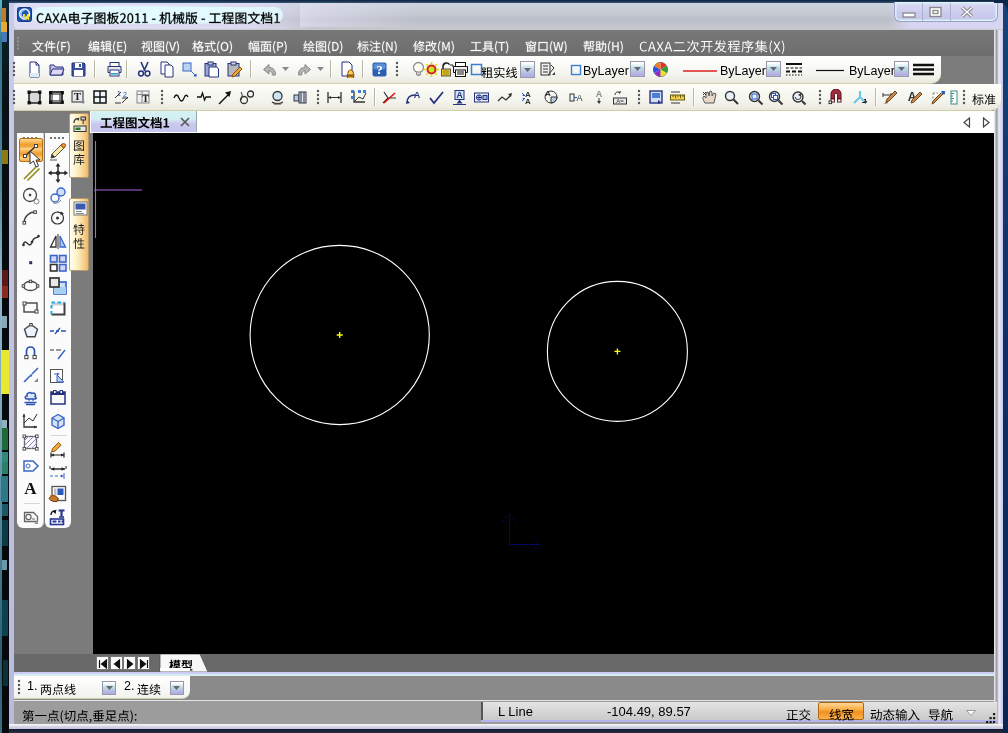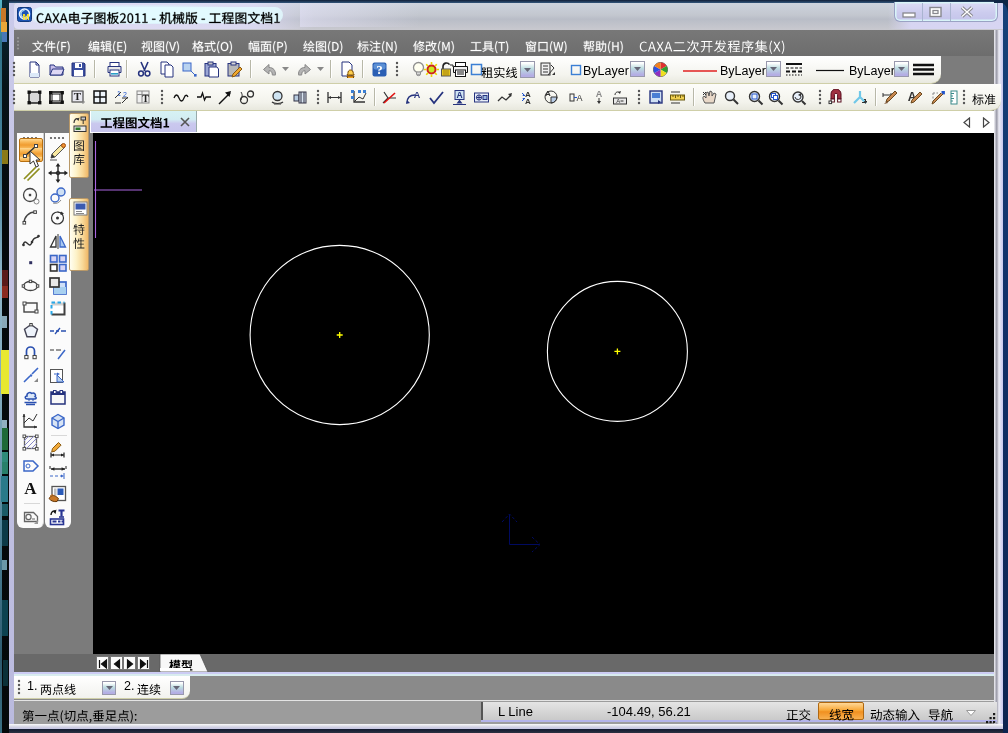--- a/index.html
+++ b/index.html
@@ -875,21 +875,21 @@
 <svg style="position:absolute;left:172.0px;top:684.5px;" width="9" height="7" viewBox="0 0 9 7">
     <path d="M1 1l3.5 4L8 1z" fill="#667"></path>
   </svg>
 <div style="position:absolute;left:14px;top:700px;width:980px;height:24px;background:#9c9c9c;border-top:1px solid #e4e4e4"></div>
 <svg style="position:absolute;left:22px;top:706px" width="115" height="18" viewBox="0 0 115 18">
     <path fill="#000" d="M2.5 9.5H9.9V8.3H1.6V7.5H10.9V10.3H2.5ZM2.1 9.5H3.0Q2.9 9.9 2.9 10.5Q2.8 11 2.7 11.4Q2.6 11.9 2.6 12.2H1.6Q1.7 11.9 1.8 11.4Q1.9 10.9 2 10.4Q2.1 9.9 2.1 9.5ZM2.3 11.4H10.6V12.2H2.1ZM10.3 11.4H11.3Q11.3 11.4 11.3 11.6Q11.3 11.7 11.2 11.8Q11.1 13.1 11 13.8Q10.8 14.4 10.6 14.7Q10.4 14.8 10.2 14.9Q10.1 14.9 9.8 15.0Q9.6 15 9.1 15.0Q8.7 15 8.2 14.9Q8.2 14.8 8.1 14.5Q8.1 14.3 8 14.1Q8.4 14.1 8.8 14.1Q9.2 14.2 9.4 14.2Q9.5 14.2 9.6 14.1Q9.8 14.1 9.8 14.1Q10 13.9 10.1 13.3Q10.2 12.8 10.3 11.6ZM5.7 7.7H6.6V15.5H5.7ZM5.5 11.7 6.2 12.0Q5.7 12.8 4.9 13.4Q4.1 14.1 3.2 14.6Q2.4 15.2 1.5 15.5Q1.4 15.4 1.3 15.3Q1.2 15.1 1.1 15.0Q1 14.8 0.9 14.8Q1.7 14.5 2.6 14.0Q3.5 13.5 4.2 12.9Q5 12.3 5.5 11.7ZM2.4 5.1H6.3V5.8H2.4ZM7.2 5.1H11.8V5.8H7.2ZM2.7 3.9 3.5 4.1Q3.2 5.1 2.6 6.0Q2 6.9 1.4 7.5Q1.3 7.4 1.1 7.3Q1 7.2 0.9 7.2Q0.7 7.1 0.6 7.0Q1.2 6.5 1.8 5.6Q2.3 4.8 2.7 3.9ZM7.5 3.9 8.4 4.1Q8.1 5.1 7.6 6.0Q7.2 6.8 6.6 7.4Q6.5 7.3 6.4 7.2Q6.2 7.1 6.1 7.0Q5.9 7 5.8 6.9Q6.4 6.4 6.8 5.6Q7.2 4.8 7.5 3.9ZM3.3 5.6 4.1 5.4Q4.3 5.8 4.5 6.2Q4.8 6.7 4.8 7.0L4 7.3Q3.9 7 3.7 6.5Q3.5 6 3.3 5.6ZM8.5 5.7 9.2 5.4Q9.6 5.7 9.9 6.2Q10.2 6.6 10.4 7.0L9.5 7.3Q9.4 7 9.1 6.5Q8.8 6 8.5 5.7Z M13.1 9.1H24.5V10.1H13.1Z M30.7 4.0H31.6V8.3H30.7ZM28 8.7V10.9H34.5V8.7ZM27.1 7.8H35.4V11.8H27.1ZM31.1 5.3H36.4V6.2H31.1ZM29.2 12.9 30.1 12.8Q30.2 13.2 30.3 13.7Q30.4 14.1 30.4 14.5Q30.5 15 30.5 15.3L29.5 15.4Q29.5 15.1 29.5 14.6Q29.4 14.2 29.4 13.8Q29.3 13.3 29.2 12.9ZM31.8 12.9 32.7 12.7Q32.9 13.1 33.1 13.5Q33.2 14 33.4 14.4Q33.6 14.8 33.6 15.1L32.7 15.4Q32.6 15.1 32.5 14.6Q32.4 14.2 32.2 13.8Q32 13.3 31.8 12.9ZM34.4 12.8 35.2 12.5Q35.5 12.9 35.9 13.3Q36.2 13.8 36.5 14.2Q36.7 14.7 36.9 15.0L36 15.4Q35.9 15.1 35.6 14.6Q35.3 14.2 35 13.7Q34.7 13.2 34.4 12.8ZM27.2 12.6 28.1 12.8Q27.8 13.5 27.3 14.3Q26.9 15 26.4 15.5L25.5 15.1Q26 14.7 26.5 14.0Q26.9 13.3 27.2 12.6Z M40.5 16.9Q39.6 15.6 39.1 14.0Q38.6 12.5 38.6 10.6Q38.6 8.8 39.1 7.2Q39.6 5.7 40.5 4.3L41.2 4.6Q40.4 5.9 40 7.5Q39.6 9 39.6 10.6Q39.6 12.2 40 13.8Q40.4 15.3 41.2 16.6Z M47 5.1H53.0V6.0H47.0ZM52.5 5.1H53.5Q53.5 5.1 53.5 5.2Q53.5 5.3 53.5 5.4Q53.5 5.5 53.5 5.6Q53.4 8 53.3 9.7Q53.3 11.3 53.2 12.4Q53.1 13.4 53 14.0Q52.8 14.5 52.6 14.8Q52.4 15.1 52.2 15.2Q52 15.3 51.7 15.3Q51.4 15.4 50.9 15.4Q50.4 15.3 49.9 15.3Q49.9 15.1 49.8 14.8Q49.7 14.6 49.6 14.4Q50.2 14.4 50.6 14.4Q51.1 14.4 51.3 14.4Q51.5 14.4 51.6 14.4Q51.7 14.3 51.8 14.2Q51.9 14 52 13.5Q52.2 12.9 52.2 11.9Q52.3 10.9 52.4 9.3Q52.5 7.6 52.5 5.3ZM42.1 7.9 47 6.9 47.1 7.7 42.2 8.8ZM49 5.5H49.9Q49.9 6.7 49.9 7.9Q49.8 9.1 49.6 10.2Q49.4 11.3 49 12.3Q48.6 13.3 48 14.1Q47.3 14.9 46.3 15.5Q46.2 15.3 46 15.1Q45.8 14.9 45.6 14.8Q46.6 14.2 47.2 13.5Q47.8 12.7 48.2 11.8Q48.6 10.9 48.7 9.9Q48.9 8.8 48.9 7.7Q49 6.6 49 5.5ZM43.6 13.7 43.5 12.8 43.9 12.4 47.1 11.0Q47.1 11.2 47.1 11.5Q47.2 11.7 47.2 11.9Q46.1 12.4 45.4 12.7Q44.8 13 44.4 13.2Q44 13.4 43.9 13.5Q43.7 13.6 43.6 13.7ZM43.6 13.7Q43.6 13.5 43.5 13.4Q43.4 13.2 43.3 13.1Q43.2 12.9 43.2 12.8Q43.3 12.7 43.5 12.5Q43.7 12.3 43.7 11.9V4.5H44.6V12.7Q44.6 12.7 44.5 12.8Q44.4 12.8 44.3 13.0Q44.1 13.1 44 13.2Q43.8 13.3 43.7 13.4Q43.6 13.6 43.6 13.7Z M59.9 4.0H60.9V8.3H59.9ZM57.2 8.7V10.9H63.7V8.7ZM56.3 7.8H64.7V11.8H56.3ZM60.4 5.3H65.6V6.2H60.4ZM58.5 12.9 59.4 12.8Q59.5 13.2 59.5 13.7Q59.6 14.1 59.6 14.5Q59.7 15 59.7 15.3L58.7 15.4Q58.7 15.1 58.7 14.6Q58.7 14.2 58.6 13.8Q58.6 13.3 58.5 12.9ZM61.1 12.9 61.9 12.7Q62.1 13.1 62.3 13.5Q62.5 14 62.6 14.4Q62.8 14.8 62.9 15.1L61.9 15.4Q61.9 15.1 61.7 14.6Q61.6 14.2 61.4 13.8Q61.2 13.3 61.1 12.9ZM63.6 12.8 64.5 12.5Q64.8 12.9 65.1 13.3Q65.4 13.8 65.7 14.2Q66 14.7 66.1 15.0L65.2 15.4Q65.1 15.1 64.8 14.6Q64.6 14.2 64.2 13.7Q63.9 13.2 63.6 12.8ZM56.4 12.6 57.3 12.8Q57 13.5 56.6 14.3Q56.1 15 55.6 15.5L54.8 15.1Q55.2 14.7 55.7 14.0Q56.1 13.3 56.4 12.6Z M67.7 16.9 67.4 16.2Q68 15.9 68.3 15.5Q68.6 15 68.6 14.5L68.5 13.4L69.1 14.3Q68.9 14.4 68.8 14.5Q68.7 14.5 68.5 14.5Q68.2 14.5 67.9 14.3Q67.7 14.1 67.7 13.7Q67.7 13.3 67.9 13.1Q68.2 12.9 68.5 12.9Q69 12.9 69.2 13.3Q69.5 13.6 69.5 14.3Q69.5 15.2 69 15.8Q68.5 16.5 67.7 16.9Z M72 14.3H80.9V15.2H72.0ZM70.9 9.3H82.0V10.2H70.9ZM71.4 11.9H81.5V12.8H71.4ZM71.5 6.9H81.4V7.7H71.5ZM76 5.1H77.0V14.7H76.0ZM73 7.3H74.0V12.3H73.0ZM79 7.3H80.0V12.3H79.0ZM80.5 4.1 80.9 4.9Q80.1 5.1 79 5.3Q77.9 5.4 76.7 5.5Q75.6 5.6 74.4 5.7Q73.1 5.7 72 5.7Q72 5.5 72 5.3Q71.9 5.1 71.8 4.9Q72.9 4.9 74.1 4.8Q75.3 4.7 76.5 4.6Q77.6 4.5 78.7 4.4Q79.7 4.3 80.5 4.1Z M88.9 10.8H93.7V11.7H88.9ZM86.1 11.3Q86.5 12.3 87 12.9Q87.6 13.5 88.3 13.9Q89 14.2 89.8 14.3Q90.7 14.4 91.7 14.4Q91.8 14.4 92.1 14.4Q92.4 14.4 92.8 14.4Q93.1 14.4 93.5 14.4Q93.9 14.4 94.3 14.4Q94.6 14.4 94.7 14.4Q94.7 14.5 94.6 14.7Q94.5 14.9 94.5 15.0Q94.4 15.2 94.4 15.3H93.8H91.6Q90.5 15.3 89.5 15.2Q88.6 15 87.8 14.6Q87 14.2 86.4 13.5Q85.8 12.8 85.4 11.7ZM88.5 8.6H89.5V14.8L88.5 14.5ZM85.7 5.5V8.0H92.4V5.5ZM84.8 4.6H93.4V8.9H84.8ZM85.5 9.8 86.5 9.9Q86.4 10.9 86.1 12.0Q85.8 13.1 85.2 14.0Q84.7 14.9 83.9 15.5Q83.8 15.4 83.7 15.3Q83.6 15.2 83.5 15.1Q83.3 14.9 83.2 14.9Q84 14.3 84.5 13.5Q84.9 12.6 85.2 11.7Q85.4 10.7 85.5 9.8Z M100.9 4.0H101.8V8.3H100.9ZM98.2 8.7V10.9H104.7V8.7ZM97.3 7.8H105.6V11.8H97.3ZM101.3 5.3H106.6V6.2H101.3ZM99.4 12.9 100.3 12.8Q100.4 13.2 100.5 13.7Q100.6 14.1 100.6 14.5Q100.7 15 100.7 15.3L99.7 15.4Q99.7 15.1 99.7 14.6Q99.6 14.2 99.6 13.8Q99.5 13.3 99.4 12.9ZM102 12.9 102.9 12.7Q103.1 13.1 103.3 13.5Q103.4 14 103.6 14.4Q103.8 14.8 103.8 15.1L102.9 15.4Q102.8 15.1 102.7 14.6Q102.6 14.2 102.4 13.8Q102.2 13.3 102 12.9ZM104.6 12.8 105.4 12.5Q105.7 12.9 106.1 13.3Q106.4 13.8 106.7 14.2Q106.9 14.7 107.1 15.0L106.2 15.4Q106.1 15.1 105.8 14.6Q105.5 14.2 105.2 13.7Q104.9 13.2 104.6 12.8ZM97.4 12.6 98.3 12.8Q98 13.5 97.5 14.3Q97.1 15 96.6 15.5L95.7 15.1Q96.2 14.7 96.7 14.0Q97.1 13.3 97.4 12.6Z M108.9 16.9 108.2 16.6Q109 15.3 109.4 13.8Q109.8 12.2 109.8 10.6Q109.8 9 109.4 7.5Q109 5.9 108.2 4.6L108.9 4.3Q109.8 5.7 110.3 7.2Q110.8 8.8 110.8 10.6Q110.8 12.5 110.3 14.0Q109.8 15.6 108.9 16.9Z M113.7 9.6Q113.3 9.6 113.1 9.4Q112.8 9.1 112.8 8.8Q112.8 8.4 113.1 8.1Q113.3 7.9 113.7 7.9Q114 7.9 114.2 8.1Q114.5 8.4 114.5 8.8Q114.5 9.1 114.2 9.4Q114 9.6 113.7 9.6ZM113.7 14.7Q113.3 14.7 113.1 14.4Q112.8 14.2 112.8 13.8Q112.8 13.4 113.1 13.2Q113.3 12.9 113.7 12.9Q114 12.9 114.2 13.2Q114.5 13.4 114.5 13.8Q114.5 14.2 114.2 14.4Q114 14.7 113.7 14.7Z"></path>
   </svg>
 <div style="position:absolute;left:481px;top:702px;width:516px;height:17.5px;background:linear-gradient(180deg,#e4e4e4,#c9c9c9);border-left:2px solid #555"></div>
 <div style="position:absolute;left:481px;top:719.5px;width:516px;height:2.5px;background:#b4b4ea"></div>
 <div style="position:absolute;left:498px;top:704px;font:13px 'Liberation Sans';color:#000">L Line</div>
-<div style="position:absolute;left:607px;top:704px;font:13px 'Liberation Sans';color:#000">-104.49, 56.21</div>
+<div style="position:absolute;left:607px;top:704px;font:13px 'Liberation Sans';color:#000">-104.49, 89.57</div>
 <svg style="position:absolute;left:786px;top:705px" width="25" height="18" viewBox="0 0 25 18">
     <path fill="#000" d="M1.1 4.9H11.5V5.8H1.1ZM6.5 9.2H11.0V10.1H6.5ZM0.7 14.0H11.9V14.9H0.7ZM6.1 5.3H7.1V14.5H6.1ZM2.4 8.1H3.3V14.5H2.4Z M20.6 9.2 21.6 9.4Q20.9 11.2 19.8 12.3Q18.6 13.5 17.1 14.3Q15.6 15.1 13.7 15.5Q13.6 15.4 13.5 15.3Q13.4 15.1 13.3 14.9Q13.2 14.8 13.1 14.7Q15 14.3 16.5 13.6Q17.9 12.9 19 11.8Q20.1 10.7 20.6 9.2ZM16.5 7 17.4 7.4Q17 7.9 16.4 8.5Q15.8 9 15.3 9.5Q14.7 9.9 14.1 10.3Q14 10.2 13.9 10.1Q13.8 9.9 13.6 9.8Q13.5 9.7 13.4 9.6Q13.9 9.3 14.5 8.9Q15.1 8.4 15.6 8.0Q16.1 7.5 16.5 7.0ZM16.9 9.2Q17.8 11.4 19.7 12.7Q21.6 14.1 24.5 14.6Q24.4 14.7 24.3 14.8Q24.1 15 24.1 15.1Q24 15.3 23.9 15.4Q21.9 15.1 20.4 14.3Q18.9 13.5 17.8 12.3Q16.7 11.1 16.1 9.5ZM13.3 5.7H24.1V6.6H13.3ZM20.2 7.6 21 7.0Q21.5 7.4 22.1 7.9Q22.8 8.4 23.3 8.8Q23.9 9.3 24.2 9.7L23.4 10.3Q23.1 9.9 22.6 9.4Q22 8.9 21.4 8.5Q20.8 8 20.2 7.6ZM17.7 4.2 18.6 3.9Q18.9 4.2 19.1 4.7Q19.4 5.2 19.5 5.5L18.6 5.9Q18.5 5.5 18.2 5.1Q18 4.6 17.7 4.2Z"></path>
   </svg>
 <div style="position:absolute;left:818px;top:701.5px;width:46px;height:18.5px;background:linear-gradient(180deg,#ffd898,#f8a838 45%,#f09020 55%,#f8b050);border:1px solid #b06810;border-radius:2px"></div>
 <svg style="position:absolute;left:829px;top:705px" width="25" height="18" viewBox="0 0 25 18">
     <path fill="#000" d="M1 12.2Q1 12.1 0.9 12.0Q0.9 11.8 0.8 11.6Q0.7 11.5 0.7 11.4Q0.9 11.3 1.1 11.1Q1.3 10.9 1.6 10.5Q1.8 10.4 2.1 10.0Q2.4 9.6 2.8 9.0Q3.1 8.5 3.5 7.9Q3.9 7.3 4.2 6.6L5 7.1Q4.3 8.4 3.4 9.6Q2.5 10.8 1.6 11.7V11.8Q1.6 11.8 1.5 11.8Q1.4 11.8 1.3 11.9Q1.2 12 1.1 12.1Q1 12.2 1 12.2ZM1 12.2 0.9 11.5 1.4 11.1 4.8 10.5Q4.8 10.7 4.8 10.9Q4.8 11.2 4.8 11.3Q3.6 11.6 2.9 11.7Q2.2 11.9 1.8 12.0Q1.4 12.1 1.2 12.1Q1.1 12.2 1 12.2ZM0.9 9.2Q0.9 9.1 0.8 8.9Q0.8 8.8 0.7 8.6Q0.7 8.4 0.6 8.3Q0.8 8.3 0.9 8.1Q1.1 7.9 1.3 7.5Q1.4 7.4 1.6 7.0Q1.8 6.7 2.1 6.2Q2.3 5.7 2.6 5.2Q2.8 4.6 3 4.0L3.9 4.4Q3.6 5.2 3.2 6.0Q2.8 6.8 2.3 7.4Q1.9 8.1 1.5 8.7V8.7Q1.5 8.7 1.4 8.8Q1.3 8.8 1.2 8.9Q1.1 9 1 9.1Q0.9 9.1 0.9 9.2ZM0.9 9.2 0.9 8.5 1.3 8.2 3.7 8.0Q3.6 8.2 3.6 8.4Q3.6 8.6 3.6 8.8Q2.8 8.9 2.3 8.9Q1.8 9 1.5 9.1Q1.2 9.1 1.1 9.1Q1 9.2 0.9 9.2ZM0.7 13.8Q1.2 13.7 1.9 13.5Q2.6 13.3 3.3 13.1Q4.1 12.9 4.8 12.7L5 13.5Q3.9 13.8 2.8 14.1Q1.7 14.4 0.9 14.7ZM5.4 7 11.3 6.1 11.4 6.9 5.6 7.8ZM5.2 9.7 11.6 8.5 11.8 9.3 5.3 10.5ZM7.3 4.0H8.2Q8.2 5.4 8.3 6.8Q8.4 8.1 8.5 9.3Q8.7 10.5 8.9 11.5Q9.1 12.4 9.4 13.1Q9.7 13.8 10 14.2Q10.4 14.6 10.8 14.6Q11 14.6 11.1 14.4Q11.2 14.3 11.2 14.0Q11.3 13.7 11.3 13.2Q11.5 13.3 11.7 13.4Q11.9 13.6 12 13.7Q12 14.3 11.8 14.7Q11.7 15.1 11.4 15.3Q11.1 15.5 10.7 15.5Q10.1 15.5 9.6 15.0Q9.1 14.6 8.7 13.8Q8.3 13.1 8.1 12.0Q7.8 10.9 7.6 9.7Q7.5 8.4 7.4 6.9Q7.3 5.5 7.3 4.0ZM8.8 4.8 9.3 4.2Q9.7 4.4 10 4.5Q10.4 4.7 10.7 4.9Q11 5.1 11.2 5.3L10.6 5.9Q10.3 5.6 9.8 5.3Q9.3 5 8.8 4.8ZM11.1 10.1 11.9 10.5Q11.2 11.6 10.2 12.5Q9.2 13.4 7.9 14.1Q6.7 14.8 5.4 15.3Q5.3 15.1 5.1 14.9Q4.9 14.7 4.8 14.5Q6.1 14.1 7.3 13.4Q8.5 12.8 9.5 12.0Q10.5 11.1 11.1 10.1Z M13.4 5.1H24.1V7.4H23.2V5.9H14.3V7.4H13.4ZM14.7 7.2H22.9V7.9H14.7ZM16.6 6.4H17.6V8.8H16.6ZM20 6.4H20.9V8.9H20.0ZM19 12.1H20.0V14.1Q20 14.4 20.1 14.4Q20.2 14.5 20.7 14.5Q20.9 14.5 21.1 14.5Q21.4 14.5 21.8 14.5Q22.1 14.5 22.4 14.5Q22.8 14.5 22.9 14.5Q23.2 14.5 23.4 14.4Q23.5 14.3 23.6 13.9Q23.6 13.5 23.7 12.6Q23.8 12.7 23.9 12.8Q24.1 12.9 24.2 12.9Q24.4 13 24.5 13.0Q24.5 13.9 24.3 14.5Q24.2 15 23.9 15.2Q23.5 15.3 23 15.3Q22.9 15.3 22.6 15.3Q22.4 15.3 22.1 15.3Q21.8 15.3 21.5 15.3Q21.2 15.3 21 15.3Q20.7 15.3 20.6 15.3Q20 15.3 19.7 15.2Q19.3 15.1 19.2 14.9Q19 14.6 19 14.1ZM17.9 4.1 18.9 3.9Q19.1 4.2 19.3 4.6Q19.5 5 19.6 5.3L18.6 5.7Q18.5 5.4 18.3 4.9Q18.1 4.5 17.9 4.1ZM18 10.6H19.0V11.6Q19 11.9 18.9 12.4Q18.8 12.8 18.5 13.3Q18.2 13.7 17.6 14.1Q17 14.6 16.1 15.0Q15.1 15.3 13.7 15.7Q13.6 15.6 13.5 15.4Q13.4 15.3 13.3 15.1Q13.1 15 13 14.9Q14.4 14.6 15.3 14.3Q16.2 13.9 16.8 13.6Q17.3 13.2 17.6 12.9Q17.9 12.5 17.9 12.2Q18 11.8 18 11.5ZM15 9.3H22.5V13.2H21.5V10.1H15.9V13.2H15.0Z"></path>
   </svg>
 <svg style="position:absolute;left:870px;top:705px" width="50" height="18" viewBox="0 0 50 18">
     <path fill="#000" d="M6.3 6.9H11.4V7.8H6.3ZM10.9 6.9H11.8Q11.8 6.9 11.8 7.0Q11.8 7.1 11.8 7.2Q11.8 7.3 11.8 7.4Q11.8 9.3 11.7 10.6Q11.6 12 11.5 12.8Q11.5 13.7 11.3 14.2Q11.2 14.6 11.1 14.8Q10.9 15.1 10.7 15.2Q10.5 15.3 10.2 15.3Q9.9 15.3 9.4 15.3Q8.9 15.3 8.4 15.3Q8.4 15.1 8.3 14.8Q8.2 14.6 8.1 14.4Q8.7 14.4 9.1 14.4Q9.6 14.4 9.8 14.4Q9.9 14.4 10 14.4Q10.2 14.4 10.2 14.3Q10.4 14.1 10.5 13.7Q10.6 13.2 10.6 12.4Q10.7 11.6 10.8 10.3Q10.8 9 10.9 7.1ZM8.2 4.2H9.1Q9.1 5.5 9 6.8Q9 8.1 8.9 9.4Q8.8 10.6 8.5 11.7Q8.2 12.9 7.7 13.8Q7.2 14.8 6.5 15.5Q6.4 15.4 6.2 15.2Q6.1 15.1 6 15.0Q5.9 14.9 5.7 14.8Q6.5 14.2 6.9 13.3Q7.4 12.4 7.6 11.3Q7.9 10.2 8 9.1Q8.1 7.9 8.1 6.7Q8.2 5.4 8.2 4.2ZM1.1 5.0H6.0V5.9H1.1ZM0.7 8.0H6.2V8.9H0.7ZM4.4 10.1 5.1 9.9Q5.4 10.5 5.6 11.1Q5.9 11.8 6.1 12.4Q6.3 13 6.4 13.4L5.6 13.7Q5.5 13.2 5.3 12.6Q5.1 12 4.8 11.4Q4.6 10.7 4.4 10.1ZM1.1 14 1.1 13.2 1.5 12.8 5.6 12.0Q5.6 12.2 5.7 12.4Q5.7 12.6 5.8 12.8Q4.6 13 3.8 13.2Q3 13.4 2.5 13.5Q2.1 13.6 1.8 13.7Q1.5 13.8 1.4 13.9Q1.2 13.9 1.1 14.0ZM1.1 13.9Q1.1 13.8 1 13.7Q1 13.5 0.9 13.4Q0.9 13.2 0.8 13.1Q1 13 1.1 12.8Q1.2 12.6 1.4 12.2Q1.5 12 1.6 11.6Q1.7 11.2 1.9 10.7Q2.1 10.2 2.2 9.6Q2.4 8.9 2.5 8.3L3.4 8.6Q3.2 9.4 3 10.3Q2.7 11.2 2.4 12.0Q2.1 12.8 1.8 13.4V13.4Q1.8 13.4 1.7 13.5Q1.6 13.5 1.4 13.6Q1.3 13.7 1.2 13.8Q1.1 13.9 1.1 13.9Z M13.2 5.8H24.4V6.6H13.2ZM18.3 3.9H19.3Q19.2 4.9 19 5.8Q18.8 6.7 18.5 7.5Q18.1 8.3 17.5 9.0Q16.9 9.7 15.9 10.2Q15 10.8 13.6 11.1Q13.5 11 13.4 10.7Q13.2 10.5 13.1 10.3Q14.4 10 15.3 9.5Q16.2 9 16.8 8.4Q17.3 7.8 17.6 7.1Q17.9 6.3 18.1 5.6Q18.2 4.8 18.3 3.9ZM19.4 5.8Q20 7.5 21.3 8.6Q22.6 9.8 24.5 10.2Q24.4 10.3 24.2 10.5Q24.1 10.6 24 10.8Q23.9 10.9 23.8 11.1Q22.5 10.7 21.5 10.0Q20.5 9.3 19.8 8.3Q19 7.3 18.6 6.1ZM17.3 9.4 18.1 8.9Q18.4 9.1 18.8 9.3Q19.2 9.6 19.5 9.9Q19.9 10.1 20.1 10.4L19.3 10.9Q19.1 10.7 18.8 10.4Q18.4 10.1 18 9.9Q17.6 9.6 17.3 9.4ZM15.9 11.5H16.8V13.9Q16.8 14.2 17 14.3Q17.1 14.4 17.8 14.4Q17.9 14.4 18.1 14.4Q18.4 14.4 18.8 14.4Q19.1 14.4 19.5 14.4Q19.8 14.4 20.1 14.4Q20.4 14.4 20.6 14.4Q20.9 14.4 21.1 14.3Q21.2 14.2 21.3 13.9Q21.4 13.5 21.4 12.9Q21.5 13 21.6 13.1Q21.8 13.1 22 13.2Q22.1 13.2 22.2 13.3Q22.2 14 22 14.5Q21.9 14.9 21.6 15.1Q21.2 15.2 20.6 15.2Q20.5 15.2 20.2 15.2Q19.9 15.2 19.5 15.2Q19.1 15.2 18.8 15.2Q18.4 15.2 18.1 15.2Q17.8 15.2 17.7 15.2Q17 15.2 16.6 15.1Q16.2 15 16 14.7Q15.9 14.4 15.9 13.9ZM17.6 11.2 18.3 10.8Q18.7 11.1 19.1 11.5Q19.5 11.8 19.8 12.2Q20.2 12.6 20.4 12.9L19.6 13.4Q19.4 13.1 19.1 12.7Q18.8 12.3 18.4 11.9Q18 11.5 17.6 11.2ZM21.9 11.6 22.7 11.3Q23 11.8 23.3 12.4Q23.6 13 23.9 13.6Q24.1 14.2 24.2 14.6L23.4 14.9Q23.2 14.5 23 13.9Q22.8 13.3 22.5 12.7Q22.2 12.1 21.9 11.6ZM14.4 11.5 15.3 11.8Q15.1 12.3 14.9 12.9Q14.8 13.5 14.5 14.0Q14.3 14.6 14 15.0L13.2 14.6Q13.5 14.2 13.7 13.6Q13.9 13.1 14.1 12.6Q14.3 12 14.4 11.5Z M25.6 5.5H29.6V6.3H25.6ZM27.7 7.4H28.6V15.5H27.7ZM25.5 12.4Q26.3 12.3 27.4 12.0Q28.4 11.8 29.5 11.5L29.6 12.3Q28.6 12.6 27.6 12.8Q26.6 13.1 25.7 13.3ZM25.9 10.4Q25.9 10.3 25.8 10.1Q25.8 10 25.7 9.8Q25.6 9.7 25.6 9.6Q25.8 9.6 25.9 9.3Q26 9 26.1 8.6Q26.2 8.3 26.3 7.9Q26.5 7.4 26.6 6.8Q26.8 6.2 26.9 5.4Q27 4.7 27.1 4.0L27.9 4.2Q27.8 5.2 27.6 6.2Q27.3 7.2 27 8.2Q26.8 9.1 26.4 9.9V9.9Q26.4 9.9 26.4 9.9Q26.3 10 26.2 10.1Q26.1 10.1 26 10.2Q25.9 10.3 25.9 10.4ZM25.9 10.4V9.6L26.4 9.3H29.6V10.2H26.8Q26.4 10.2 26.2 10.2Q26 10.3 25.9 10.4ZM31 7.1H35.6V7.8H31.0ZM30.2 8.7H32.9V9.4H31.0V15.4H30.2ZM32.7 8.7H33.5V14.5Q33.5 14.8 33.4 15.0Q33.3 15.2 33.1 15.3Q33 15.4 32.7 15.4Q32.4 15.4 31.9 15.4Q31.9 15.3 31.9 15.0Q31.8 14.8 31.7 14.7Q32 14.7 32.2 14.7Q32.5 14.7 32.5 14.7Q32.7 14.7 32.7 14.5ZM30.7 10.4H33.2V11.1H30.7ZM30.7 12.2H33.2V12.9H30.7ZM34.2 8.9H34.9V13.4H34.2ZM35.8 8.4H36.5V14.4Q36.5 14.8 36.4 15.0Q36.4 15.1 36.1 15.2Q35.9 15.3 35.5 15.4Q35.1 15.4 34.6 15.4Q34.6 15.2 34.5 15.0Q34.4 14.8 34.3 14.6Q34.8 14.6 35.1 14.6Q35.5 14.6 35.6 14.6Q35.8 14.6 35.8 14.4ZM33.2 4 34 4.3Q33.5 5 32.9 5.7Q32.2 6.4 31.5 6.9Q30.8 7.5 30 7.9Q29.9 7.8 29.7 7.5Q29.5 7.3 29.4 7.2Q30.1 6.8 30.8 6.3Q31.6 5.8 32.2 5.2Q32.8 4.6 33.2 4.0ZM33.5 4.5Q34.3 5.4 35.2 6.0Q36.1 6.6 37.2 7.0Q37 7.2 36.8 7.4Q36.7 7.6 36.6 7.8Q35.5 7.2 34.5 6.5Q33.6 5.8 32.8 4.8Z M41.2 5.1 41.8 4.3Q42.6 4.9 43.2 5.6Q43.9 6.3 44.3 7.1Q44.8 7.8 45.2 8.6Q45.6 9.4 46 10.2Q46.4 11 46.9 11.7Q47.4 12.5 48 13.1Q48.6 13.8 49.5 14.3Q49.5 14.4 49.4 14.6Q49.3 14.8 49.2 15.0Q49.1 15.2 49.1 15.4Q48.2 14.9 47.5 14.2Q46.8 13.5 46.3 12.7Q45.8 11.9 45.4 11.1Q44.9 10.3 44.5 9.4Q44.1 8.6 43.6 7.8Q43.2 7 42.6 6.3Q42 5.6 41.2 5.1ZM43.2 6.9 44.3 7.1Q43.8 9.1 43.1 10.6Q42.4 12.2 41.3 13.4Q40.3 14.6 38.9 15.4Q38.8 15.3 38.6 15.2Q38.5 15 38.3 14.9Q38.1 14.8 38 14.7Q40.2 13.6 41.4 11.6Q42.6 9.7 43.2 6.9Z"></path>
   </svg>

